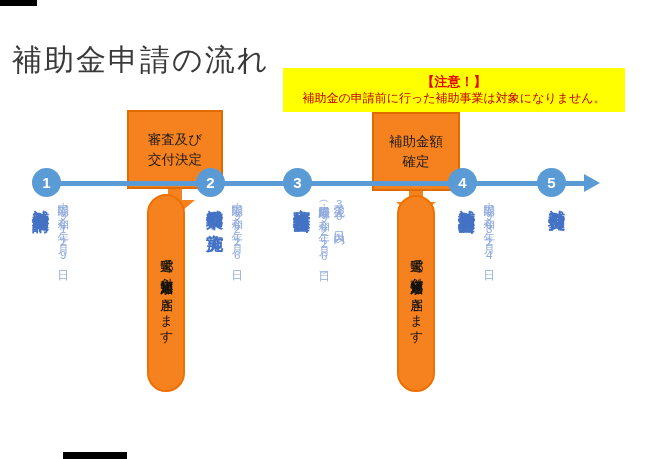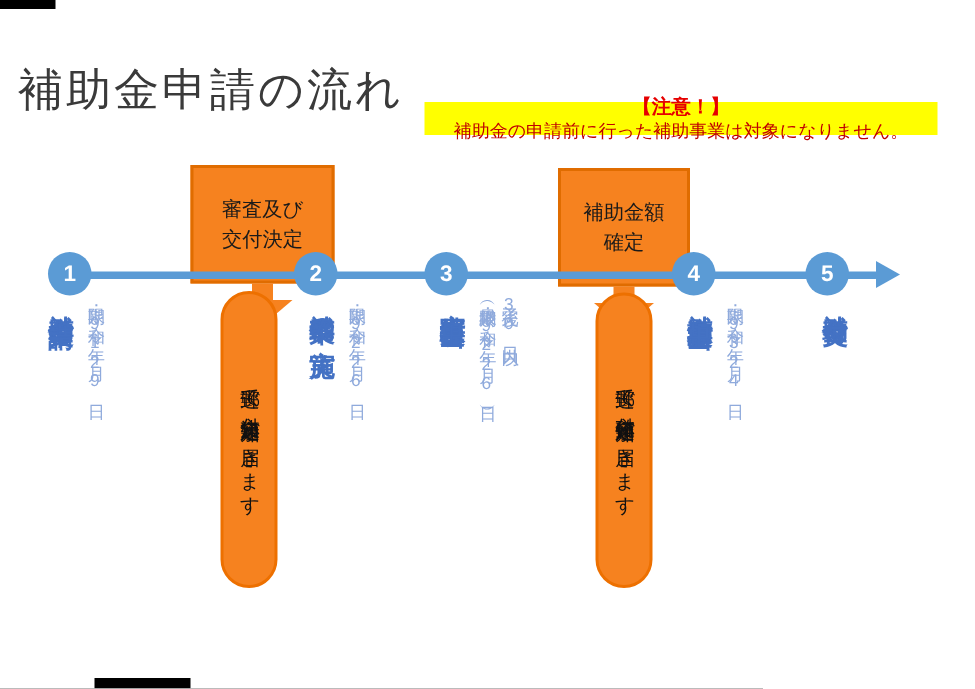--- a/index.html
+++ b/index.html
@@ -12,21 +12,21 @@
   .corner-mark.top{left:0;top:0;width:37px;height:6px;}
   .corner-mark.bottom{left:63px;top:452px;width:64px;height:7px;}
 
   .title{
     position:absolute;left:12px;top:40px;margin:0;
     font-size:30px;font-weight:200;color:#3a3a3a;letter-spacing:2px;
     white-space:nowrap;
   }
 
   .notice{
-    position:absolute;left:283px;top:68px;width:342px;height:22px;
+    position:absolute;left:283px;top:68px;width:342px;height:44px;
     background:#ffff00;display:flex;flex-direction:column;
     align-items:center;justify-content:center;line-height:1.3;
   }
   .notice-title{font-size:13px;font-weight:bold;color:#e60000;}
   .notice-body{font-size:12px;color:#c00000;white-space:nowrap;}
 
   .callout{position:absolute;display:flex;flex-direction:column;align-items:center;}
   .callout-box{
     width:100%;box-sizing:border-box;background:#f6821f;border:2px solid #e06c00;
     color:#1a1a1a;font-size:13.5px;line-height:1.45;text-align:center;

